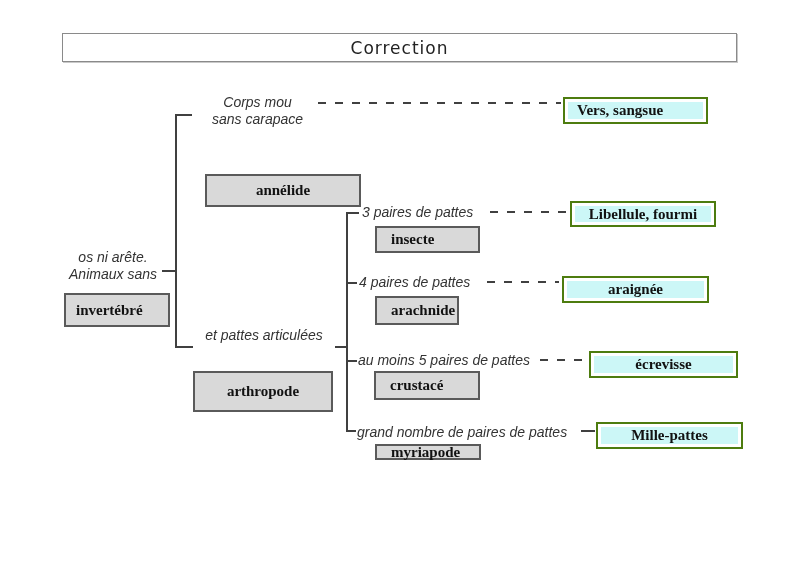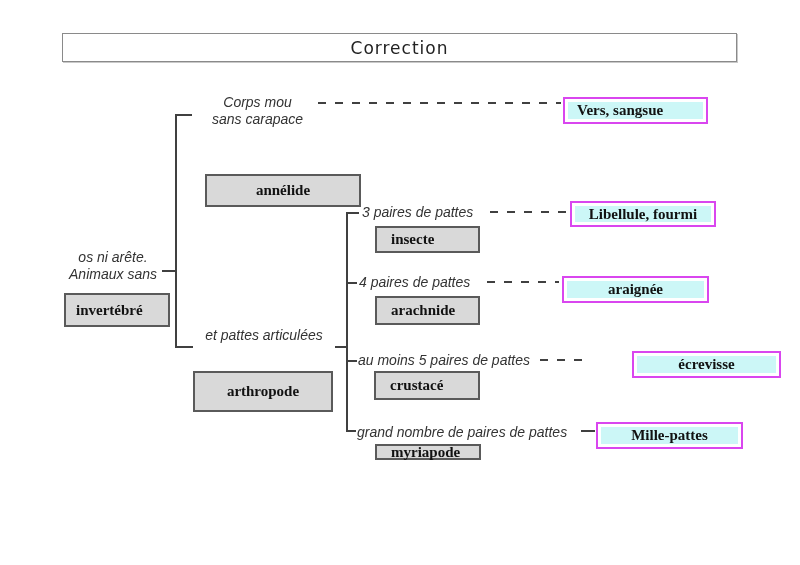--- a/index.html
+++ b/index.html
@@ -24,21 +24,21 @@
   .gbox{
     background:#d9d9d9;border:2px solid #5a5a5a;box-sizing:border-box;
     display:flex;align-items:center;
     font-family:"Liberation Serif",serif;font-weight:bold;font-size:15px;color:#111;
     white-space:nowrap;
   }
   .gbox.center{justify-content:center;}
   .gbox.padl{padding-left:14px;}
   
   .cbox{
-    background:#ccf7f7;border:2px solid #d946ef;box-shadow:inset 0 0 0 3px #ffffff;
+    background:#ccf7f7;border:2px solid #4d7c0f;box-shadow:inset 0 0 0 3px #ffffff;
     box-sizing:border-box;display:flex;align-items:center;
     font-family:"Liberation Serif",serif;font-weight:bold;font-size:15px;color:#111;
     white-space:nowrap;
   }
   .cbox.center{justify-content:center;}
   .cbox.padl{padding-left:12px;}
   
   .hline{height:2px;background:#404040;}
   .vline{width:2px;background:#404040;}
   .dline{
@@ -83,25 +83,25 @@
 <div class="abs hline" style="left:346px;top:282px;width:11px;"></div>
 <div class="abs hline" style="left:346px;top:360px;width:11px;"></div>
 <div class="abs hline" style="left:346px;top:430px;width:10px;"></div>
 
 <div class="abs crit" style="left:362px;top:204px;">3 paires de pattes</div>
 <div class="abs gbox padl" style="left:375px;top:226px;width:105px;height:27px;">insecte</div>
 <div class="abs dline" style="left:490px;top:211px;width:76px;"></div>
 <div class="abs cbox center" style="left:570px;top:201px;width:146px;height:26px;">Libellule, fourmi</div>
 
 <div class="abs crit" style="left:359px;top:274px;">4 paires de pattes</div>
-<div class="abs gbox padl" style="left:375px;top:296px;width:105px;height:29px;">arachnide</div>
+<div class="abs gbox padl" style="left:375px;top:296px;width:84px;height:29px;">arachnide</div>
 <div class="abs dline" style="left:487px;top:281px;width:72px;"></div>
 <div class="abs cbox center" style="left:562px;top:276px;width:147px;height:27px;">araignée</div>
 
 <div class="abs crit" style="left:358px;top:352px;">au moins 5 paires de pattes</div>
 <div class="abs gbox padl" style="left:374px;top:371px;width:106px;height:29px;">crustacé</div>
 <div class="abs dline" style="left:540px;top:359px;width:46px;"></div>
-<div class="abs cbox center" style="left:589px;top:351px;width:149px;height:27px;margin-left:43px;">écrevisse</div>
+<div class="abs cbox center" style="left:589px;top:351px;width:149px;height:27px;">écrevisse</div>
 
 <div class="abs crit" style="left:357px;top:424px;">grand nombre de paires de pattes</div>
 <div class="abs gbox padl" style="left:375px;top:444px;width:106px;height:16px;">myriapode</div>
 <div class="abs hline" style="left:581px;top:430px;width:14px;"></div>
 <div class="abs cbox center" style="left:596px;top:422px;width:147px;height:27px;">Mille-pattes</div>
 
 </body></html>

